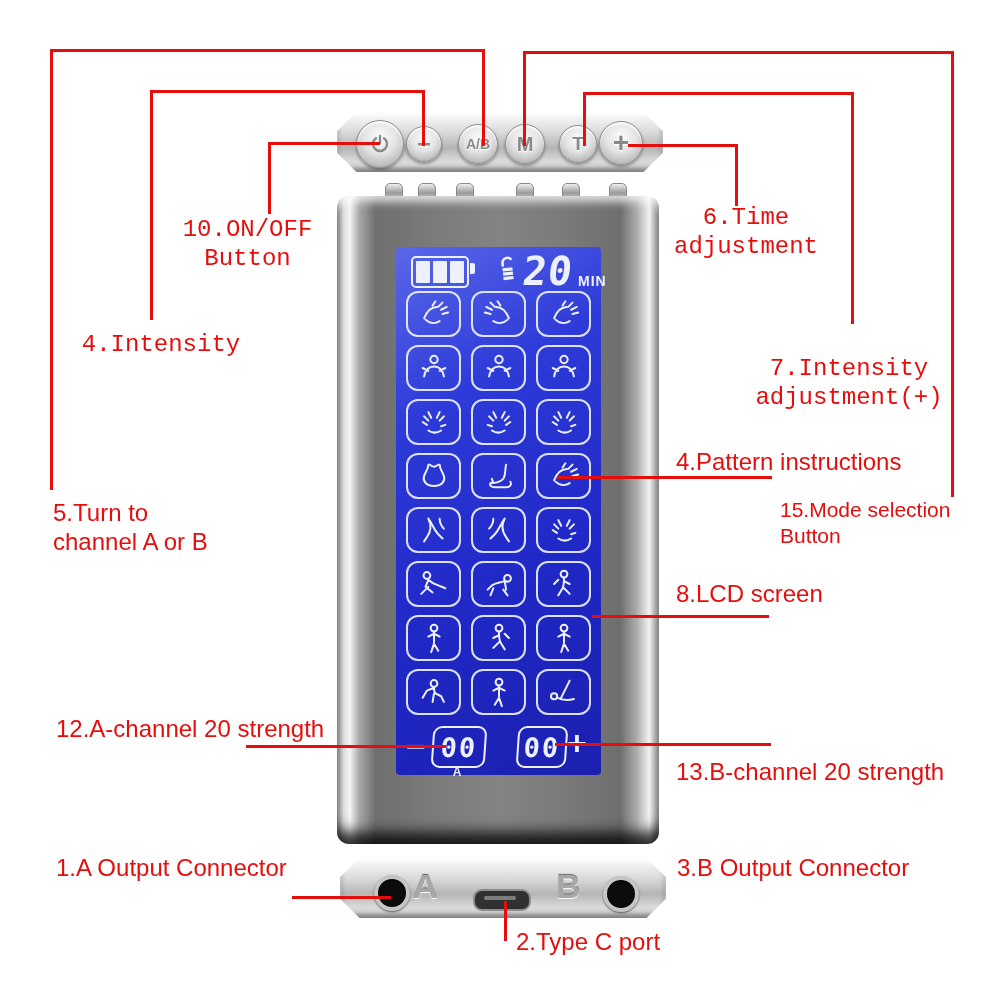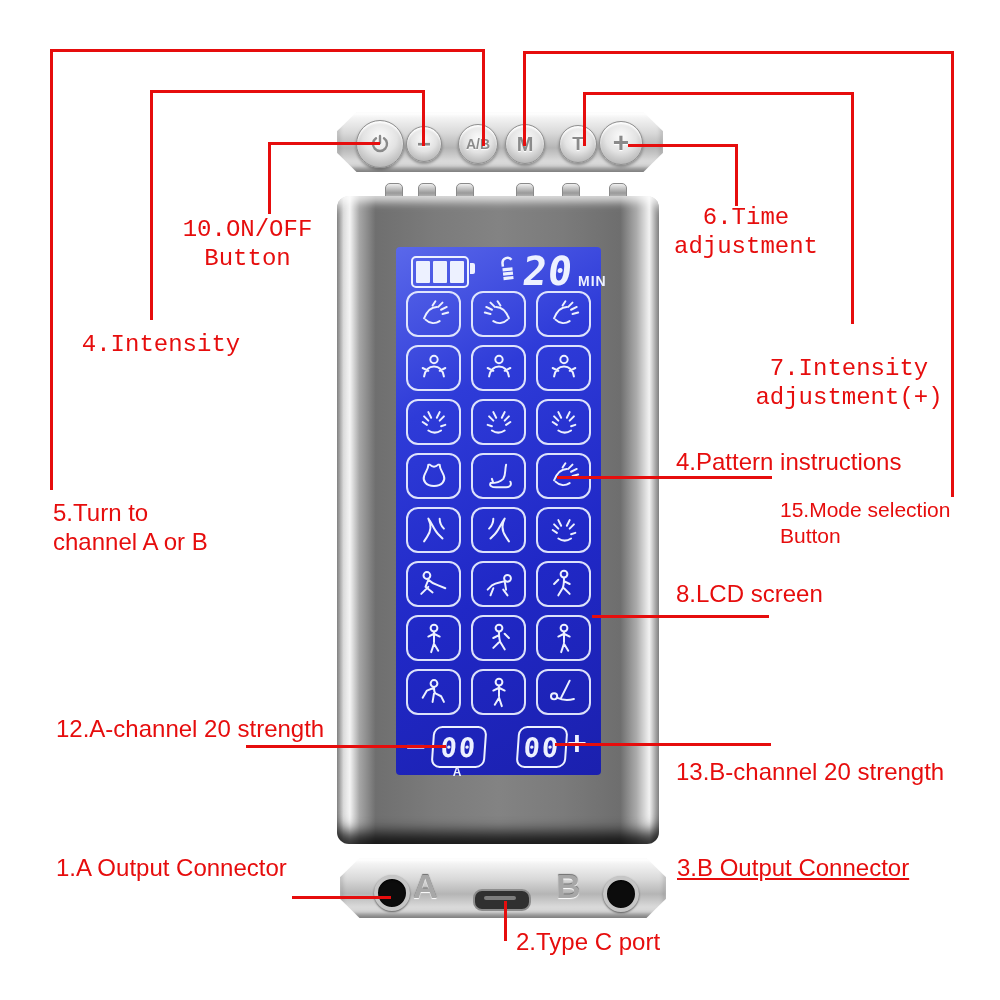--- a/index.html
+++ b/index.html
@@ -352,20 +352,20 @@
   </div>
   <div class="cl" style="left:56px;top:714px;">
     <span>12.A-channel 20 strength</span>
   </div>
   <div class="cl" style="left:676px;top:757px;">
     <span>13.B-channel 20 strength</span>
   </div>
   <div class="cl" style="left:56px;top:853px;">
     <span>1.A Output Connector</span>
   </div>
-  <div class="cl" style="left:677px;top:853px;text-decoration:underline;">
+  <div class="cl" style="left:677px;top:853px;">
     <span>3.B Output Connector</span>
   </div>
   <div class="cl" style="left:516px;top:927px;">
     <span>2.Type C port</span>
   </div>
 
 </div>
 
 </body></html>

